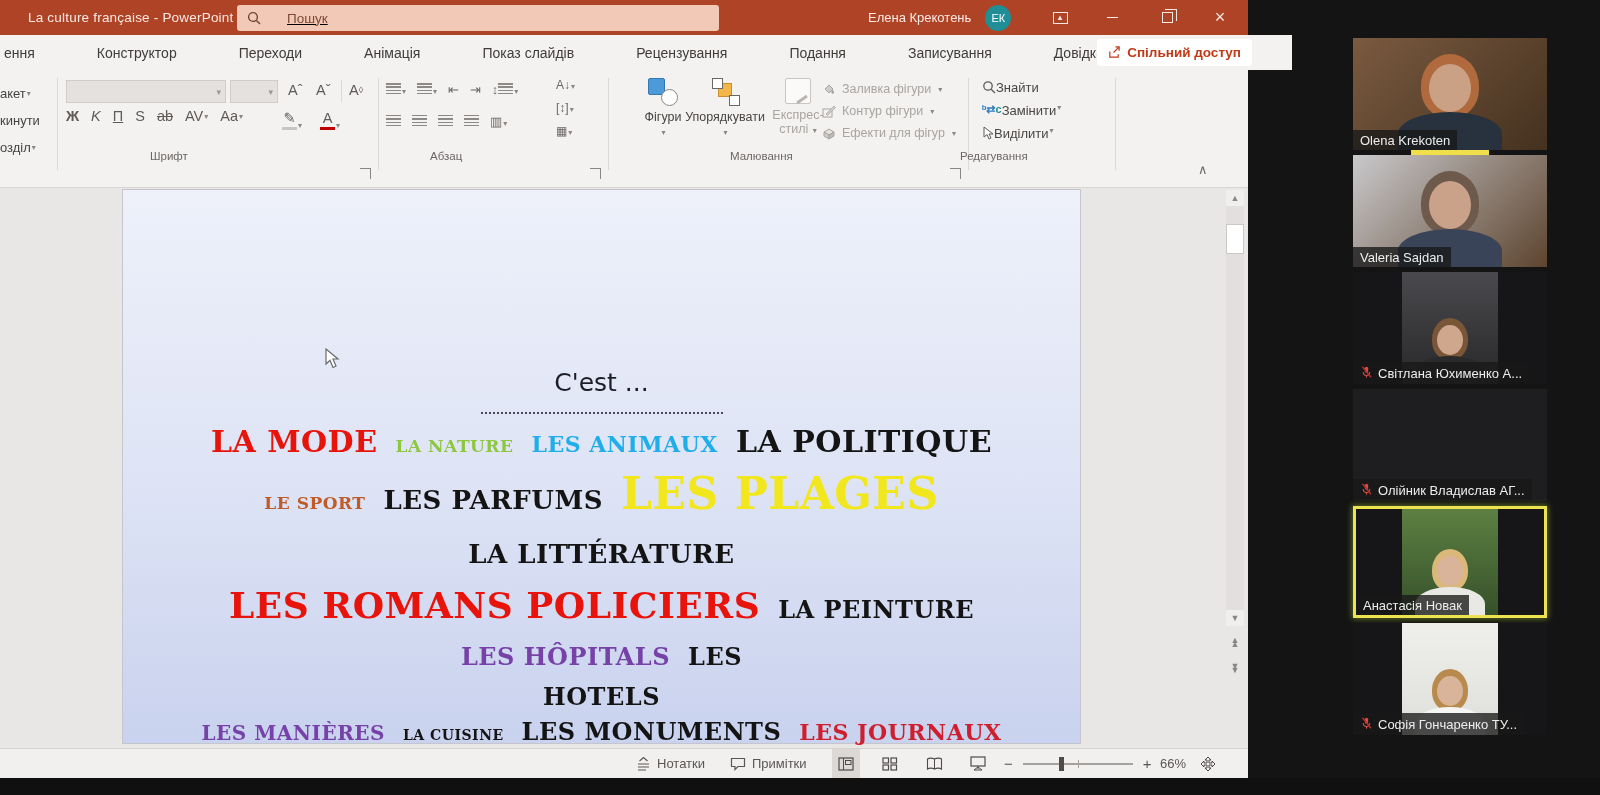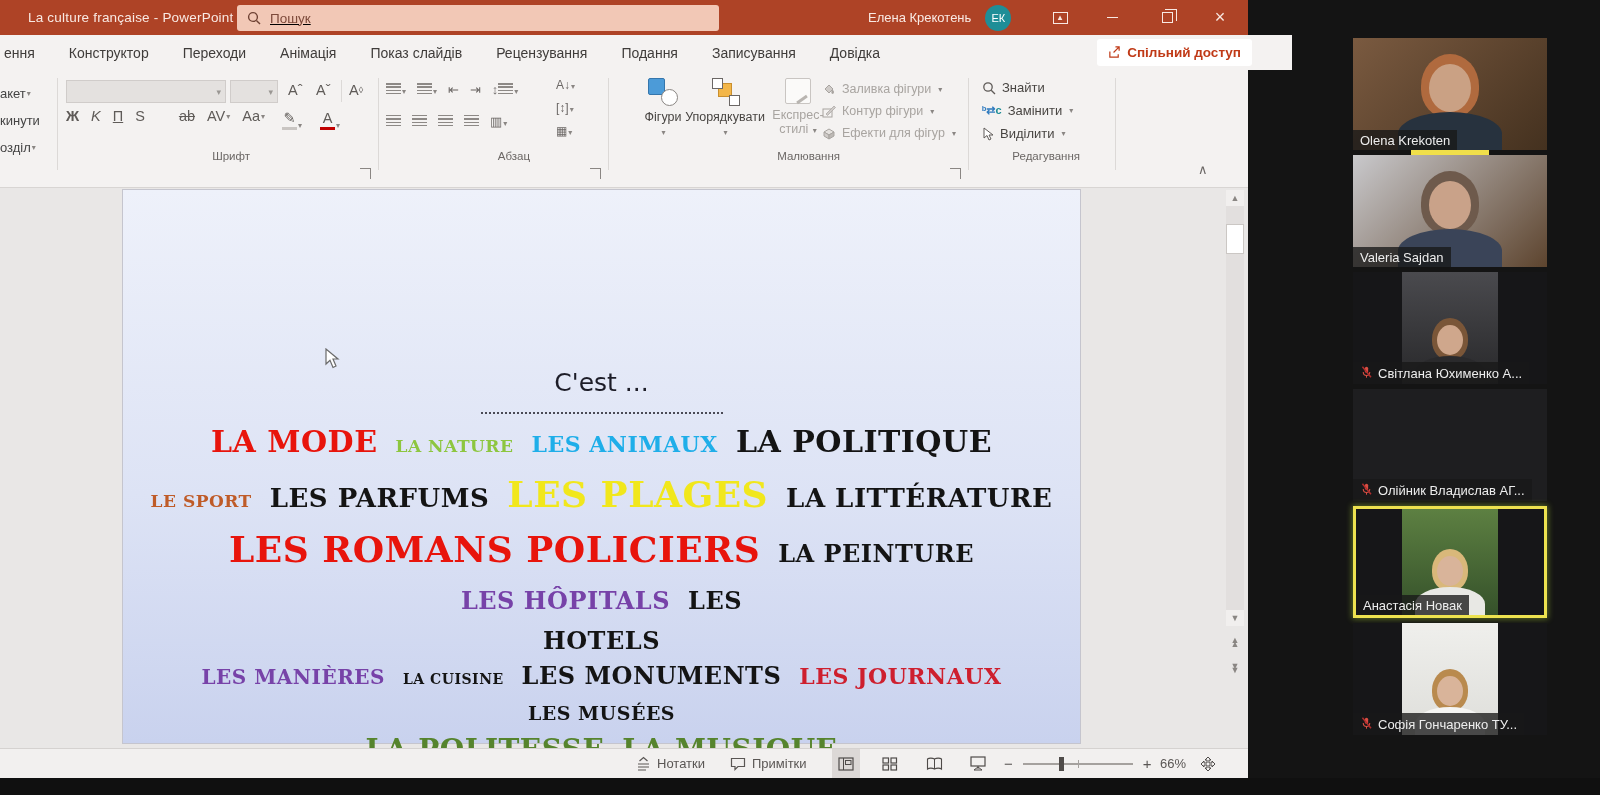--- a/index.html
+++ b/index.html
@@ -6,42 +6,42 @@
   html,body { width:1600px; height:795px; overflow:hidden; background:#141414;
               font-family:"Liberation Sans", sans-serif; }
   #screen { position:relative; width:1600px; height:795px; background:#141414; }
 
   
   #ppt { position:absolute; left:0; top:0; width:1248px; height:778px; background:#F4F2F1; }
 
   
   #titlebar { position:absolute; left:0; top:0; width:1248px; height:35px; background:#AE4326; display:flex; align-items:center; }
   #doc-title { position:absolute; left:28px; top:0; height:35px; display:flex; align-items:center; color:#F9E9E3; font-size:13.5px; letter-spacing:.2px; }
-  #searchbox { position:absolute; left:237px; top:5px; width:482px; height:26px; background:#F2C8B6; border-radius:3px; display:flex; align-items:center; padding:0 10px; gap:9px;text-decoration:underline; }
+  #searchbox { position:absolute; left:237px; top:5px; width:482px; height:26px; background:#F2C8B6; border-radius:3px; display:flex; align-items:center; padding:0 10px; gap:26px;text-decoration:underline; }
   #searchbox input { border:none; outline:none; background:transparent; font-size:13.5px; color:#5b3328; width:380px; font-family:"Liberation Sans",sans-serif; }
   #searchbox input::placeholder { color:#7d4a3a; opacity:1; }
   #tb-user { position:absolute; left:868px; top:0; height:35px; display:flex; align-items:center; gap:14px; color:#F9E9E3; font-size:13px; }
   #tb-avatar { width:26px; height:26px; border-radius:50%; background:#1F8E97; color:#fff; font-size:11px; display:flex; align-items:center; justify-content:center; }
   .winbtn { position:absolute; top:0; width:40px; height:35px; display:flex; align-items:center; justify-content:center; color:#F9E9E3; font-size:15px; }
   #btn-ribbonopts { left:1040px; } #btn-min { left:1092px; } #btn-restore { left:1147px; } #btn-close { left:1200px; }
   .restore-glyph { width:11px; height:11px; border:1px solid #F9E9E3; position:relative; }
   .restore-glyph:before { content:""; position:absolute; left:2px; top:-4px; width:11px; height:11px; border:1px solid #F9E9E3; border-left:none; border-bottom:none; }
   .ribbonopts-glyph { width:15px; height:12px; border:1px solid #F9E9E3; display:flex; align-items:center; justify-content:center; font-size:9px; line-height:1; }
   .min-glyph { width:11px; height:1.5px; background:#F9E9E3; }
 
   
-  #tabrow { position:absolute; left:0; top:35px; width:1292px; height:35px; background:#F4F2F1; display:flex; align-items:center; }
+  #tabrow { position:absolute; left:0; top:35px; width:1292px; height:35px; background:#F4F2F1; display:flex; align-items:center;gap:28px; }
   .rtab { color:#3f3c3a; font-size:14px; padding:0 17px; height:35px; display:flex; align-items:center; white-space:nowrap; }
   .rtab:first-child { padding-left:4px; }
   #share-btn { position:absolute; right:40px; top:4px; height:27px; background:#FFFFFF; border-radius:3px; display:flex; align-items:center; gap:6px; padding:0 11px; color:#C03A17; font-size:13.5px; font-weight:bold; }
 
   
   #ribbon { position:absolute; left:0; top:70px; width:1248px; height:118px; background:#F4F2F1; border-bottom:1px solid #D8D5D3; color:#514e4c; }
   .vsep { position:absolute; top:8px; height:92px; width:1px; background:#DCD9D7; }
-  .gname { position:absolute; top:80px; font-size:11.5px; color:#6b6765; text-align:right; }
+  .gname { position:absolute; top:80px; font-size:11.5px; color:#6b6765; text-align:left; }
   .launcher { position:absolute; top:98px; width:11px; height:11px; border-left:1px solid #8a8683; border-bottom:1px solid #8a8683; transform:rotate(180deg); font-size:7px; color:#8a8683; }
   .cutcol { position:absolute; left:0; top:10px; width:52px; font-size:13px; color:#444; }
   .cutcol div { height:27px; display:flex; align-items:center; }
   .combo { position:absolute; height:23px; background:#E4E1DF; border:1px solid #D0CCCA; display:flex; align-items:center; justify-content:flex-end; padding-right:4px; color:#9a9693; font-size:9px; }
   .icnbtn { display:flex; align-items:center; justify-content:center; color:#5f5b58; font-size:14.5px; }
   .small-caret { font-size:8px; color:#8a8683; margin-left:1px; }
   .fontrow { position:absolute; left:66px; top:38px; display:flex; align-items:center; gap:12px; font-size:15px; color:#5f5b58; }
   .fr-it { display:flex; align-items:flex-end; }
   .colorbar { display:inline-block; width:15px; height:3px; margin-top:1px; }
   .pararow1 { position:absolute; left:386px; top:12px; display:flex; gap:11px; align-items:center; color:#6b6765; font-size:13px; }
@@ -56,21 +56,21 @@
   .arr-ic { position:relative; width:30px; height:28px; }
   .arr-ic .a1 { position:absolute; left:2px; top:0; width:11px; height:11px; background:#fff; border:1.5px solid #6b6765; }
   .arr-ic .a2 { position:absolute; left:8px; top:5px; width:14px; height:14px; background:#F3B648; border:1px solid #C98F2E; }
   .arr-ic .a3 { position:absolute; right:0; bottom:0; width:11px; height:11px; background:#fff; border:1.5px solid #6b6765; }
   .qs-ic { width:26px; height:26px; background:#FBFAF9; border:1px solid #C9C5C2; border-radius:2px; position:relative; }
   .qs-ic:after { content:""; position:absolute; right:2px; bottom:2px; width:12px; height:3px; background:#B9B5B1; transform:rotate(-35deg); }
   .dim { color:#A8A4A0 !important; }
   .drawrows { position:absolute; left:822px; top:12px; display:flex; flex-direction:column; gap:8px; font-size:12.5px; color:#A8A4A0; }
   .drawrows .dr { display:flex; align-items:center; gap:6px; }
   .editrows { position:absolute; left:982px; top:10px; display:flex; flex-direction:column; gap:8px; font-size:13px; color:#484542; }
-  .editrows .er { display:flex; align-items:center; gap:6px; }
+  .editrows .er { display:flex; gap:0; }
   .repl-ic { font-size:11px; font-weight:bold; color:#2F7BBF; }
   #collapse-ribbon { position:absolute; left:1198px; top:92px; font-size:13px; color:#6b6765; }
 
   
   #canvas { position:absolute; left:0; top:188px; width:1248px; height:560px; background:#E9E7E6; }
   #slide { position:absolute; left:123px; top:2px; width:957px; height:553px; background:linear-gradient(180deg,#EEF1FA 0%,#DDE3F5 55%,#C9D2EE 100%); box-shadow:0 0 0 1px #C5C5CE; }
   #slide-title { position:absolute; left:0; top:72px; width:100%; text-align:center; font-size:47px; font-weight:bold; font-family:"DejaVu Sans",sans-serif; }
   #slide-sub { position:absolute; left:0; top:178px; width:100%; text-align:center; font-size:25px; color:#1d1d28; font-family:"DejaVu Sans",sans-serif; }
   #dotline { position:absolute; left:358px; top:222px; width:242px; border-bottom:2px dotted #4a4a55; }
   #wordrows { position:absolute; left:8px; top:230px; width:941px; text-align:center; font-family:"DejaVu Serif",serif; font-weight:bold; }
@@ -188,21 +188,21 @@
       <div class="combo" style="left:230px; top:10px; width:48px;">▾</div>
       <div class="icnbtn" style="position:absolute; left:288px; top:12px;">Aˆ</div>
       <div class="icnbtn" style="position:absolute; left:316px; top:12px;">Aˇ</div>
       <div class="vsep" style="left:341px; top:10px; height:22px;"></div>
       <div class="icnbtn" style="position:absolute; left:349px; top:12px;">A<span style="font-size:9px;">◊</span></div>
       <div class="fontrow" id="fontrow">
           <span class="icnbtn" style="font-weight: bold;">Ж</span>
           <span class="icnbtn" style="font-style: italic;">K</span>
           <span class="icnbtn" style="text-decoration: underline;">П</span>
           <span class="icnbtn">S</span>
-          <span class="icnbtn" style="text-decoration: line-through; margin-left: 22px;">ab</span>
+          <span class="icnbtn" style="text-decoration: line-through;">ab</span>
           <span class="icnbtn">AV<span class="small-caret">▾</span></span>
           <span class="icnbtn">Aa<span class="small-caret">▾</span></span>
         </div>
       <div class="fr-it" style="position:absolute; left:282px; top:40px;">
         <span class="icnbtn" style="flex-direction:column;">✎<span class="colorbar" style="background:#C9C5C2;"></span></span>
           <span class="small-caret">▾</span>
       </div>
       <div class="fr-it" style="position:absolute; left:320px; top:40px;">
         <span class="icnbtn" style="flex-direction:column;">A<span class="colorbar" style="background:#C00000;"></span></span>
           <span class="small-caret">▾</span>
@@ -309,21 +309,21 @@
       <div class="vsep" style="left:1115px;"></div>
       <div id="collapse-ribbon">∧</div>
     </div>
 
     <div id="canvas">
       <div id="slide">
         <div id="slide-sub">C'est ...</div>
         <div id="dotline"></div>
         <div id="wordrows">
             <div class="wrow" style="line-height: 44px;"><span style="color: rgb(232, 20, 12); font-size: 30px;">LA MODE</span><span style="color: rgb(141, 198, 63); font-size: 17px;">LA NATURE</span><span style="color: rgb(31, 174, 233); font-size: 22px;">LES ANIMAUX</span><span style="color: rgb(20, 20, 20); font-size: 30px;">LA POLITIQUE</span></div>
-            <div class="wrow" style="line-height: 50px;"><span style="color: rgb(191, 91, 40); font-size: 17px;">LE SPORT</span><span style="color: rgb(20, 20, 20); font-size: 26px; text-align: right;">LES PARFUMS</span><span style="color: rgb(241, 231, 28); font-size: 36px;">LES PLAGES</span><span style="color: rgb(20, 20, 20); font-size: 26px;">LA LITTÉRATURE</span></div>
+            <div class="wrow" style="line-height: 50px;"><span style="color: rgb(191, 91, 40); font-size: 17px;">LE SPORT</span><span style="color: rgb(20, 20, 20); font-size: 26px; text-align: right;">LES PARFUMS</span><span style="color: rgb(241, 231, 28); font-size: 44px;">LES PLAGES</span><span style="color: rgb(20, 20, 20); font-size: 26px;">LA LITTÉRATURE</span></div>
             <div class="wrow" style="line-height: 44px;"><span style="color: rgb(232, 20, 12); font-size: 36px;">LES ROMANS POLICIERS</span><span style="color: rgb(20, 20, 20); font-size: 24px;">LA PEINTURE</span><span style="color: rgb(119, 66, 168); font-size: 24px;">LES HÔPITALS</span><span style="color: rgb(20, 20, 20); font-size: 24px;">LES</span></div>
             <div class="wrow" style="line-height: 30px;"><span style="color: rgb(20, 20, 20); font-size: 24px;">HOTELS</span></div>
             <div class="wrow" style="line-height: 34px;"><span style="color: rgb(119, 66, 168); font-size: 20px;">LES MANIÈRES</span><span style="color: rgb(20, 20, 20); font-size: 14px;">LA CUISINE</span><span style="color: rgb(20, 20, 20); font-size: 24px;">LES MONUMENTS</span><span style="color: rgb(206, 31, 46); font-size: 22px;">LES JOURNAUX</span><span style="color: rgb(20, 20, 20); font-size: 19px;">LES MUSÉES</span></div>
             <div class="wrow" style="line-height: 36px;"><span style="color: rgb(86, 132, 45); font-size: 28px;">LA POLITESSE</span><span style="color: rgb(86, 132, 45); font-size: 28px;">LA MUSIQUE</span></div>
           </div>
       </div>
       <svg id="cursor" width="16" height="22" viewBox="0 0 16 22">
           <path d="M1 1 L1 16 L5 12.2 L8 19.5 L11 18 L8 11 L13 11 Z" fill="#ffffff" stroke="#6a6a6a" stroke-width="1.2"></path>
         </svg>
       <div id="scrollcol">

